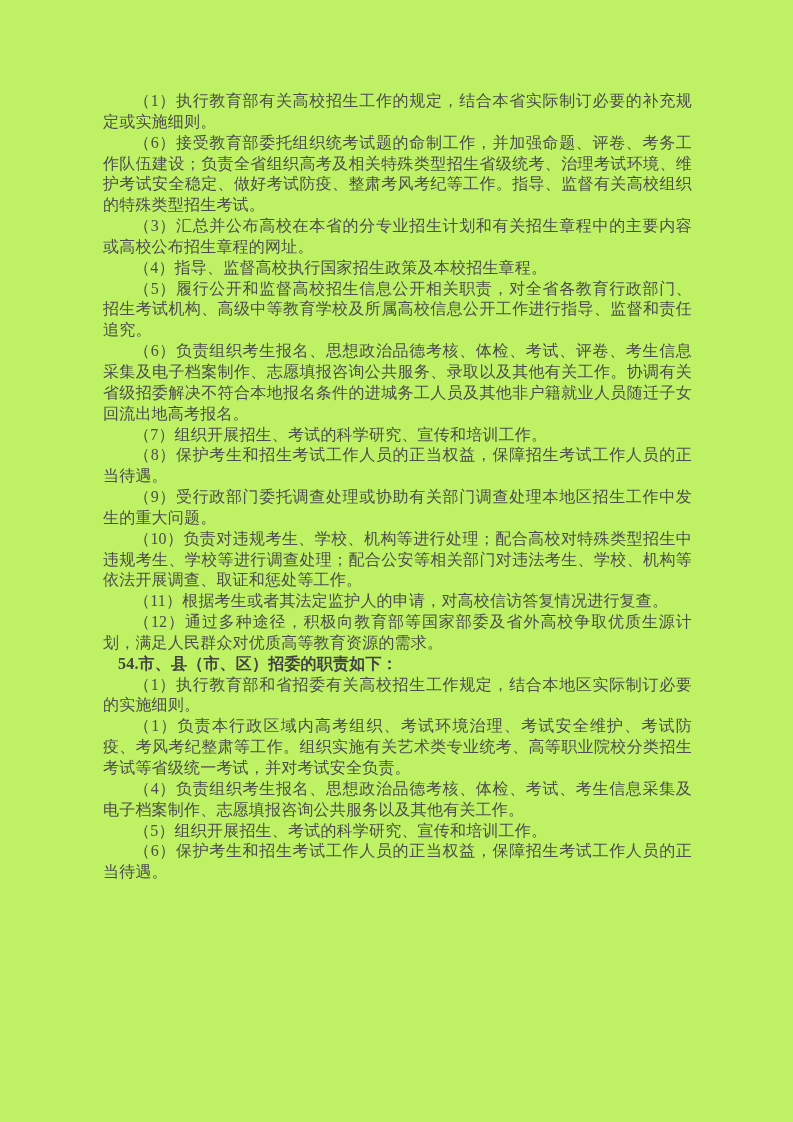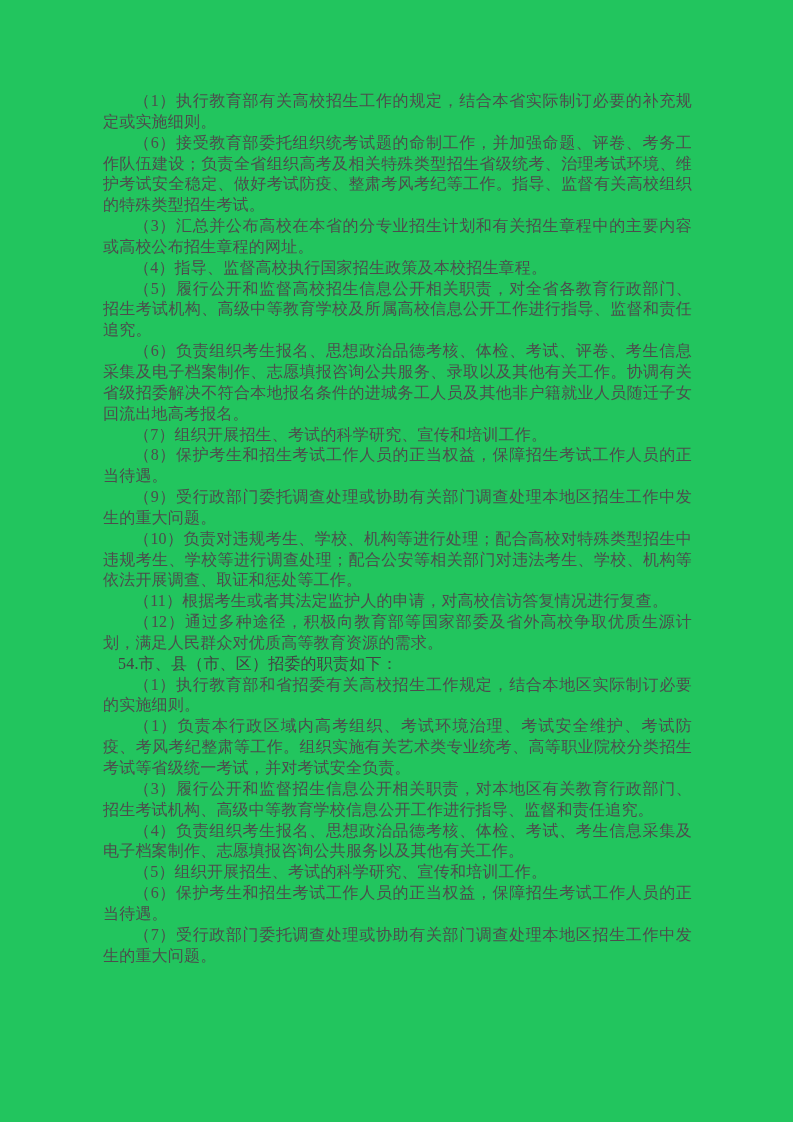--- a/index.html
+++ b/index.html
@@ -4,21 +4,21 @@
 <style>
   html, body {
     margin: 0;
     padding: 0;
     background: #ffffff;
   }
   .page {
     position: relative;
     width: 793px;
     height: 1122px;
-    background: #22c55e;
+    background: #bef264;
     overflow: hidden;
   }
   .content {
     position: absolute;
     left: 103px;
     top: 91px;
     width: 589px;
     font-family: "Liberation Serif", "DejaVu Serif", serif;
     font-size: 16px;
     line-height: 20.85px;
@@ -29,21 +29,21 @@
   }
   .para {
     margin: 0;
     padding: 0;
     text-indent: 31px;
   }
   .heading {
     margin: 0;
     padding: 0;
     text-indent: 15px;
-    font-weight: normal;
+    font-weight: bold;
     color: #434343;
   }
 </style>
 </head>
 <body>
 
 <div class="page">
   <div class="content">
     <p class="para">（1）执行教育部有关高校招生工作的规定，结合本省实际制订必要的补充规定或实施细则。</p>
     <p class="para">（6）接受教育部委托组织统考试题的命制工作，并加强命题、评卷、考务工作队伍建设；负责全省组织高考及相关特殊类型招生省级统考、治理考试环境、维护考试安全稳定、做好考试防疫、整肃考风考纪等工作。指导、监督有关高校组织的特殊类型招生考试。</p>
@@ -53,19 +53,17 @@
     <p class="para">（6）负责组织考生报名、思想政治品德考核、体检、考试、评卷、考生信息采集及电子档案制作、志愿填报咨询公共服务、录取以及其他有关工作。协调有关省级招委解决不符合本地报名条件的进城务工人员及其他非户籍就业人员随迁子女回流出地高考报名。</p>
     <p class="para">（7）组织开展招生、考试的科学研究、宣传和培训工作。</p>
     <p class="para">（8）保护考生和招生考试工作人员的正当权益，保障招生考试工作人员的正当待遇。</p>
     <p class="para">（9）受行政部门委托调查处理或协助有关部门调查处理本地区招生工作中发生的重大问题。</p>
     <p class="para">（10）负责对违规考生、学校、机构等进行处理；配合高校对特殊类型招生中违规考生、学校等进行调查处理；配合公安等相关部门对违法考生、学校、机构等依法开展调查、取证和惩处等工作。</p>
     <p class="para">（11）根据考生或者其法定监护人的申请，对高校信访答复情况进行复查。</p>
     <p class="para">（12）通过多种途径，积极向教育部等国家部委及省外高校争取优质生源计划，满足人民群众对优质高等教育资源的需求。</p>
     <p class="heading">54.市、县（市、区）招委的职责如下：</p>
     <p class="para">（1）执行教育部和省招委有关高校招生工作规定，结合本地区实际制订必要的实施细则。</p>
     <p class="para">（1）负责本行政区域内高考组织、考试环境治理、考试安全维护、考试防疫、考风考纪整肃等工作。组织实施有关艺术类专业统考、高等职业院校分类招生考试等省级统一考试，并对考试安全负责。</p>
-    <p class="para">（3）履行公开和监督招生信息公开相关职责，对本地区有关教育行政部门、招生考试机构、高级中等教育学校信息公开工作进行指导、监督和责任追究。</p>
     <p class="para">（4）负责组织考生报名、思想政治品德考核、体检、考试、考生信息采集及电子档案制作、志愿填报咨询公共服务以及其他有关工作。</p>
     <p class="para">（5）组织开展招生、考试的科学研究、宣传和培训工作。</p>
     <p class="para">（6）保护考生和招生考试工作人员的正当权益，保障招生考试工作人员的正当待遇。</p>
-    <p class="para">（7）受行政部门委托调查处理或协助有关部门调查处理本地区招生工作中发生的重大问题。</p>
   </div>
 </div>
 
 </body></html>

